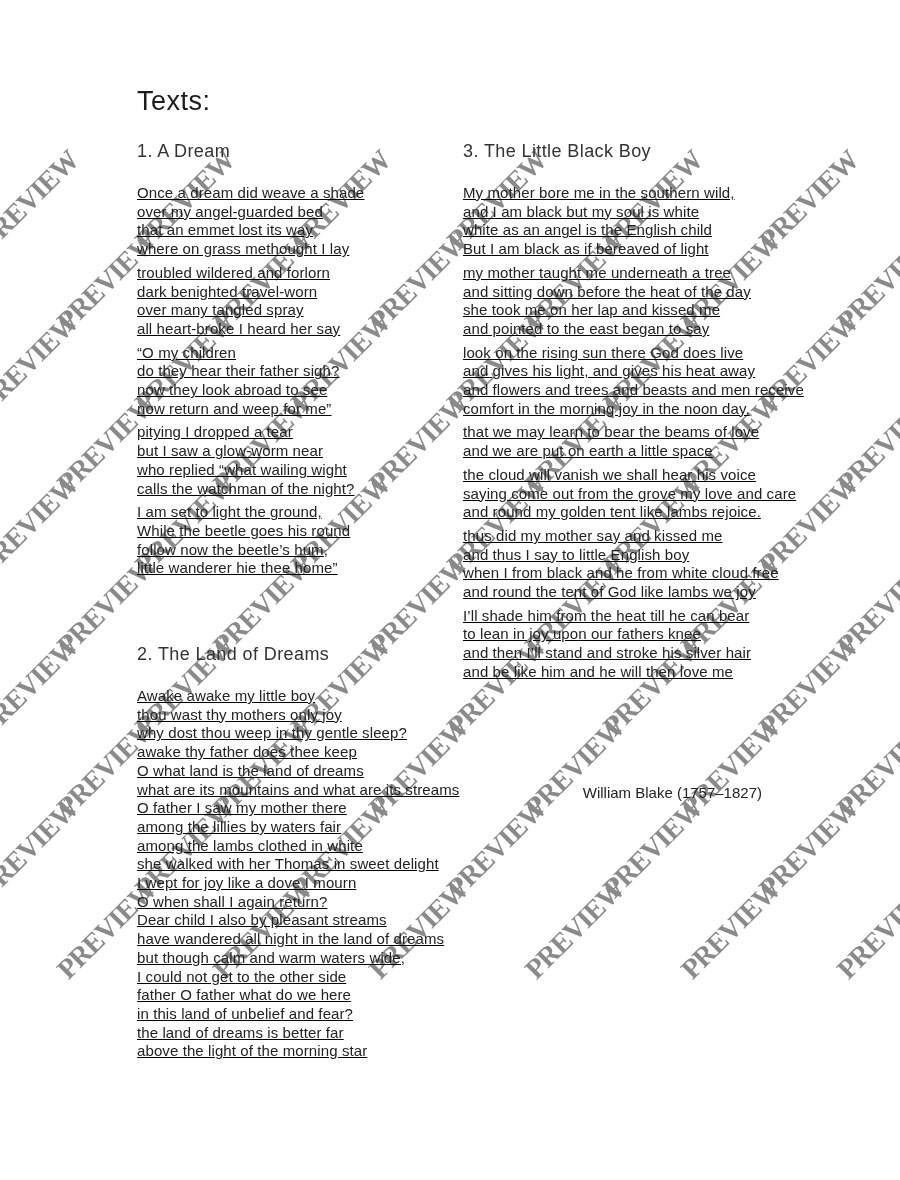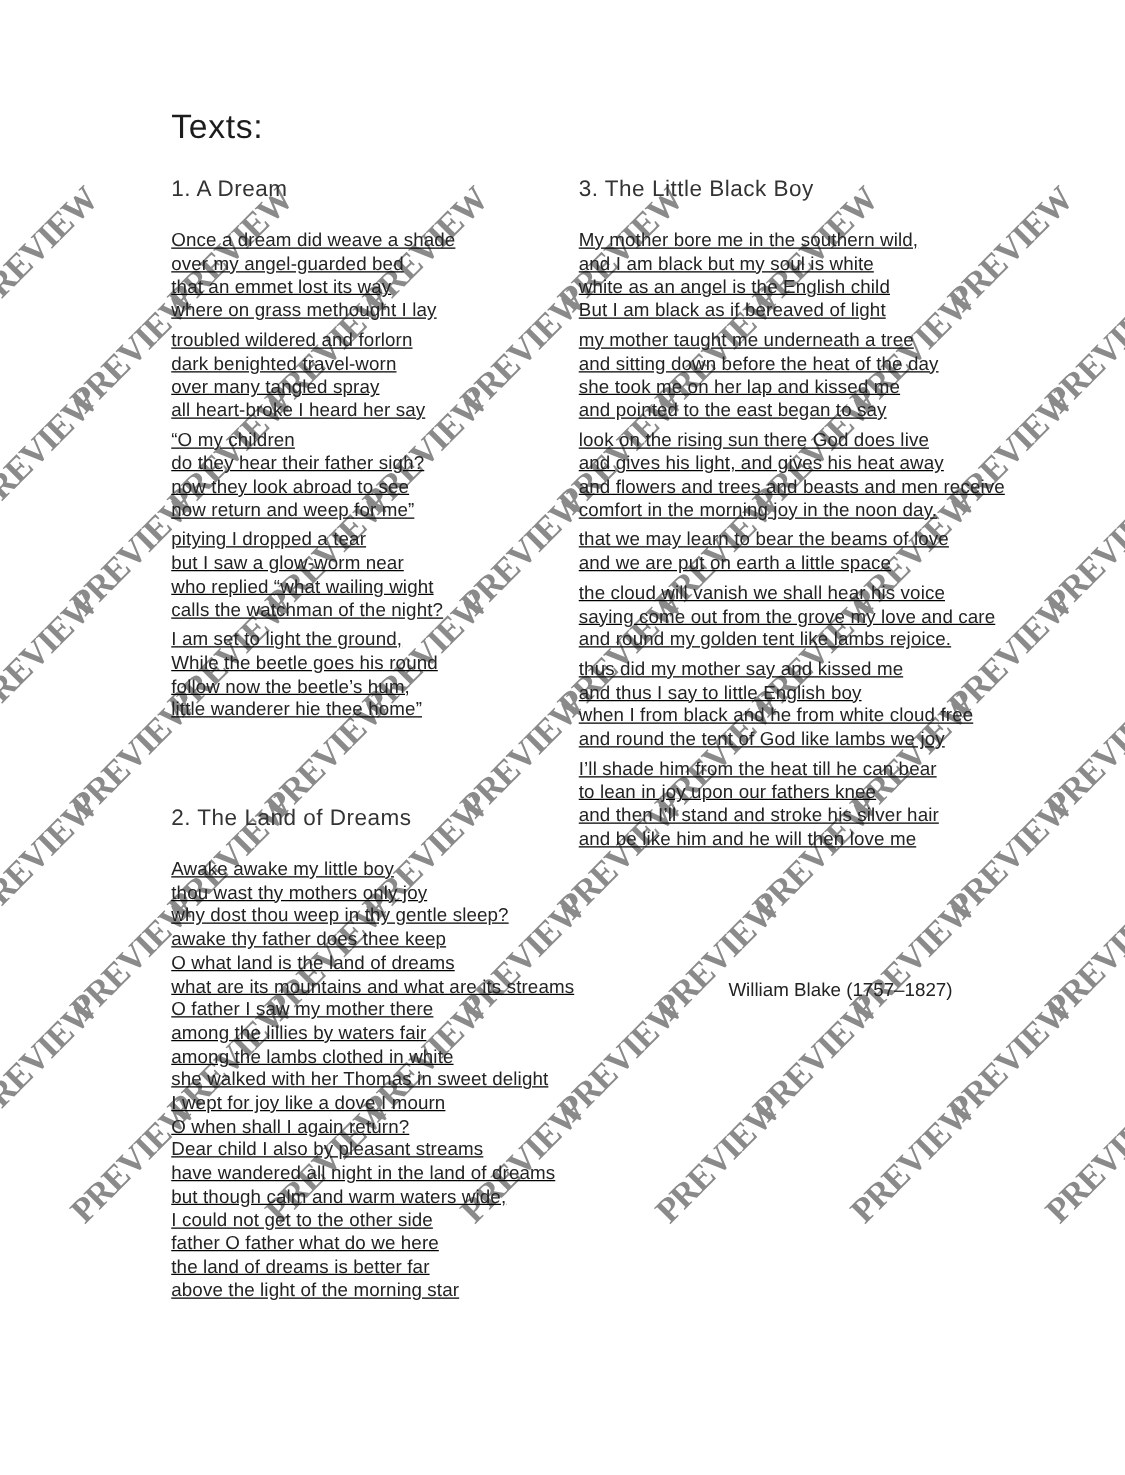--- a/index.html
+++ b/index.html
@@ -193,20 +193,21 @@
       <span class="line">among the lillies by waters fair</span>
       <span class="line">among the lambs clothed in white</span>
       <span class="line">she walked with her Thomas in sweet delight</span>
       <span class="line">I wept for joy like a dove I mourn</span>
       <span class="line">O when shall I again return?</span>
       <span class="line">Dear child I also by pleasant streams</span>
       <span class="line">have wandered all night in the land of dreams</span>
       <span class="line">but though calm and warm waters wide,</span>
       <span class="line">I could not get to the other side</span>
       <span class="line">father O father what do we here</span>
+      <span class="line">in this land of unbelief and fear?</span>
       <span class="line">the land of dreams is better far</span>
       <span class="line">above the light of the morning star</span>
     </p>
   </div>
 
   <div class="poem poem-3">
     <h2 class="poem-heading">3. The Little Black Boy</h2>
     <p class="stanza">
       <span class="line">My mother bore me in the southern wild,</span>
       <span class="line">and I am black but my soul is white</span>

